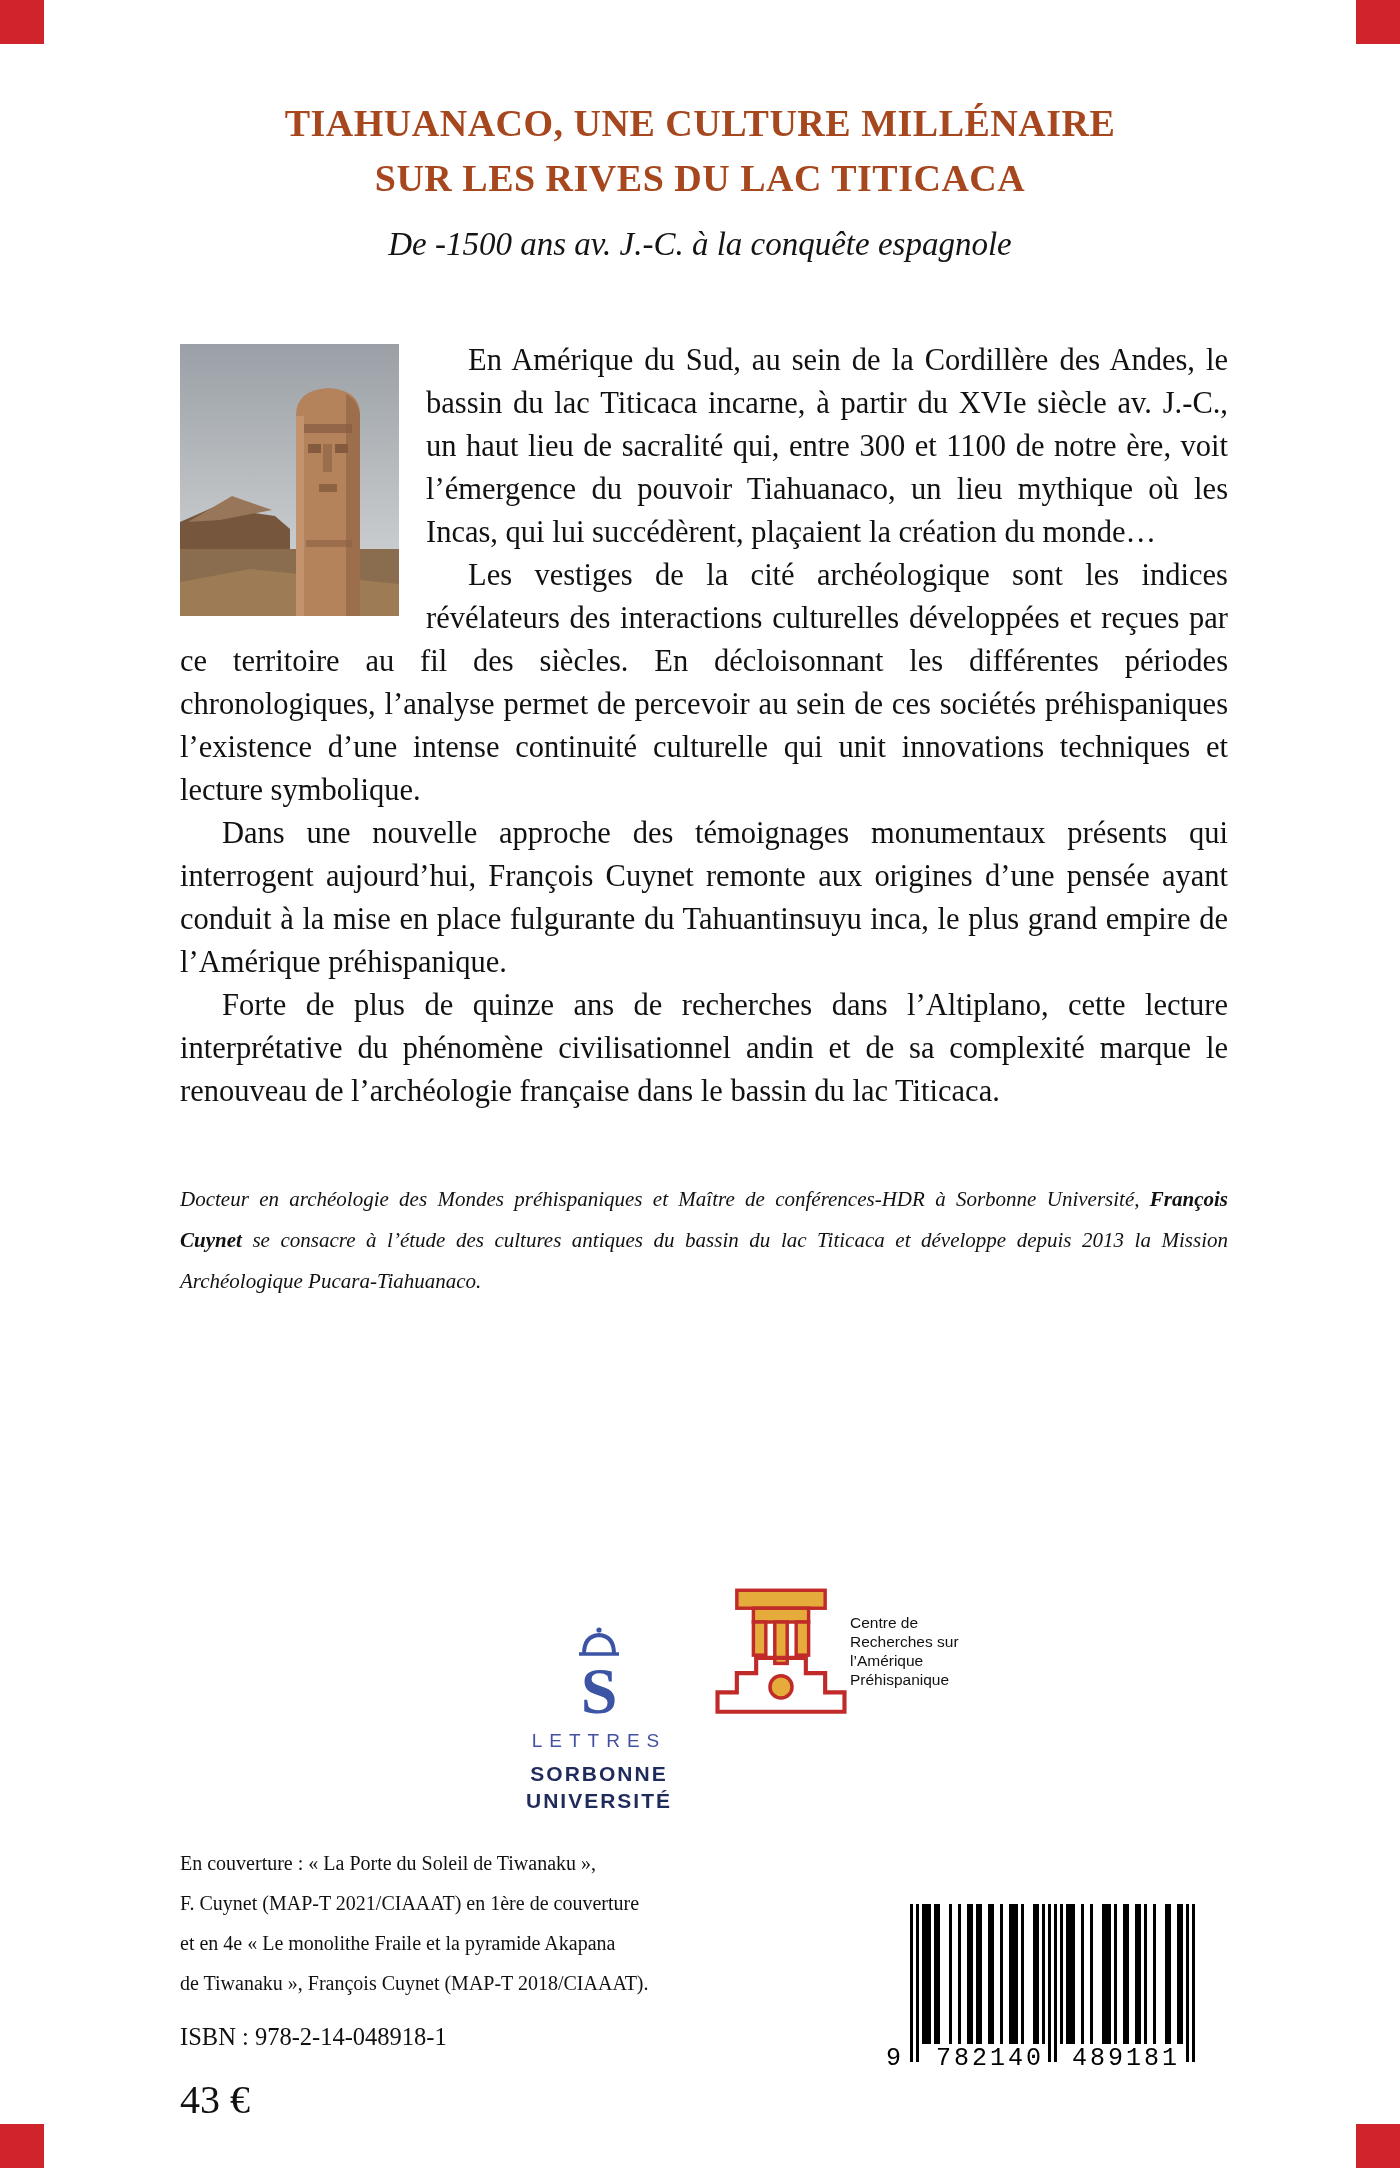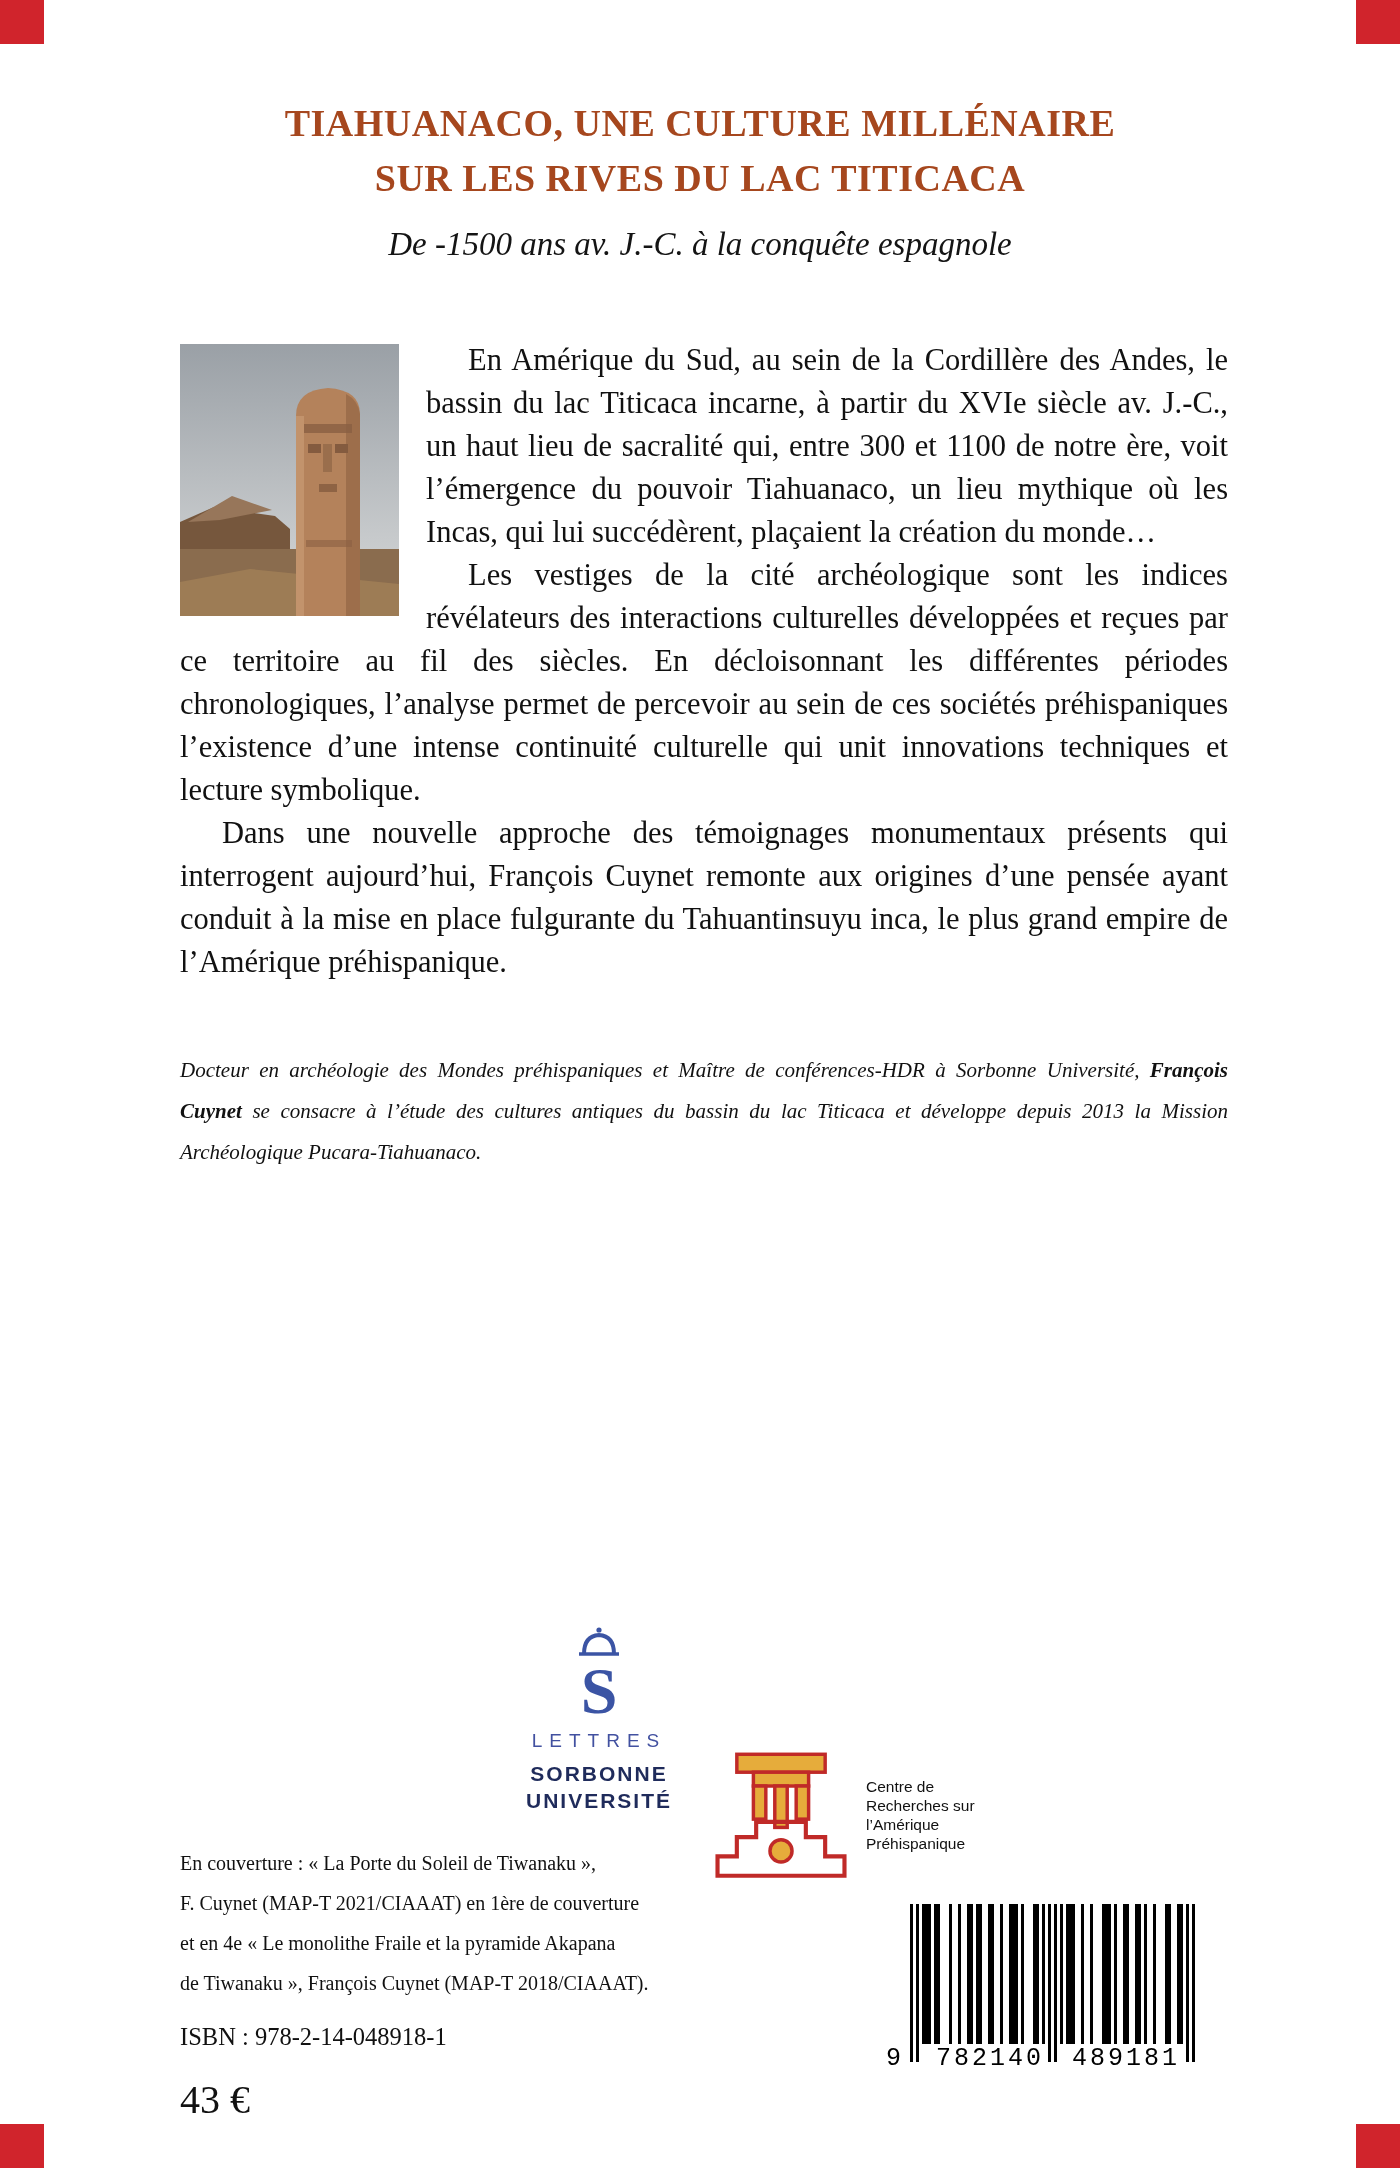--- a/index.html
+++ b/index.html
@@ -32,21 +32,21 @@
   
   .sorbonne{position:absolute;left:494px;top:1626px;width:210px;text-align:center;
     font-family:"Liberation Sans","DejaVu Sans",sans-serif;}
   .sorbonne .s-letter{font-family:"Liberation Serif","DejaVu Serif",serif;font-weight:bold;
     font-size:66px;line-height:62px;color:#3b54a4;}
   .sorbonne .lettres{margin-top:8px;font-size:19px;letter-spacing:7px;color:#4251a0;}
   .sorbonne .sorb{margin-top:10px;font-size:21px;font-weight:bold;letter-spacing:2px;color:#1f2b5b;}
   .sorbonne .univ{margin-top:3px;font-size:21px;font-weight:bold;letter-spacing:2px;color:#1f2b5b;}
 
   
-  .crap{position:absolute;left:712px;top:1746px;display:flex;align-items:center;gap:16px;}
+  .crap{position:absolute;left:712px;top:1582px;display:flex;align-items:center;}
   .crap svg{width:138px;height:138px;display:block;}
   .crap-text{font-family:"Liberation Sans","DejaVu Sans",sans-serif;font-size:15.5px;line-height:19px;color:#111;}
 
   
   .credits{position:absolute;left:180px;top:1843px;font-size:20px;line-height:40px;}
   .isbn{position:absolute;left:180px;top:2023px;font-size:24.5px;}
   .price{position:absolute;left:180px;top:2076px;font-size:40px;}
 
   
   .barcode{position:absolute;left:884px;top:1898px;width:336px;height:186px;background:#ffffff;}
@@ -98,20 +98,21 @@
         <rect x="128" y="100" width="13" height="9" fill="#845b3f"></rect>
         <rect x="155" y="100" width="13" height="9" fill="#845b3f"></rect>
         <rect x="143" y="100" width="9" height="28" fill="#9a6e4c"></rect>
         <rect x="139" y="140" width="18" height="8" fill="#845b3f" opacity="0.8"></rect>
         <rect x="126" y="196" width="46" height="7" fill="#8a5f42" opacity="0.6"></rect>
       </svg>
     </div>
     <p>En Amérique du Sud, au sein de la Cordillère des Andes, le bassin du lac Titicaca incarne, à partir du XVIe siècle av. J.-C., un haut lieu de sacralité qui, entre 300 et 1100 de notre ère, voit l’émergence du pouvoir Tiahuanaco, un lieu mythique où les Incas, qui lui succédèrent, plaçaient la création du monde…</p>
     <p>Les vestiges de la cité archéologique sont les indices révélateurs des interactions culturelles développées et reçues par ce territoire au fil des siècles. En décloisonnant les différentes périodes chronologiques, l’analyse permet de percevoir au sein de ces sociétés préhispaniques l’existence d’une intense continuité culturelle qui unit innovations techniques et lecture symbolique.</p>
     <p>Dans une nouvelle approche des témoignages monumentaux présents qui interrogent aujourd’hui, François Cuynet remonte aux origines d’une pensée ayant conduit à la mise en place fulgurante du Tahuantinsuyu inca, le plus grand empire de l’Amérique préhispanique.</p>
+    <p>Forte de plus de quinze ans de recherches dans l’Altiplano, cette lecture interprétative du phénomène civilisationnel andin et de sa complexité marque le renouveau de l’archéologie française dans le bassin du lac Titicaca.</p>
   </div>
 
   <p class="bio"><span>Docteur en archéologie des Mondes préhispaniques et Maître de conférences-HDR à Sorbonne Université, </span><span class="bio-name">François Cuynet</span><span> se consacre à l’étude des cultures antiques du bassin du lac Titicaca et développe depuis 2013 la Mission Archéologique Pucara-Tiahuanaco.</span></p>
 
   <div class="sorbonne">
     <svg viewBox="0 0 44 30" width="44" height="30" xmlns="http://www.w3.org/2000/svg" style="display:inline-block;">
       <circle cx="22" cy="4" r="2.6" fill="#3b54a4"></circle>
       <path d="M7,28 Q7,10 22,9 Q37,10 37,28" fill="none" stroke="#3b54a4" stroke-width="4"></path>
       <line x1="2" y1="28" x2="42" y2="28" stroke="#3b54a4" stroke-width="3.5"></line>
     </svg>

